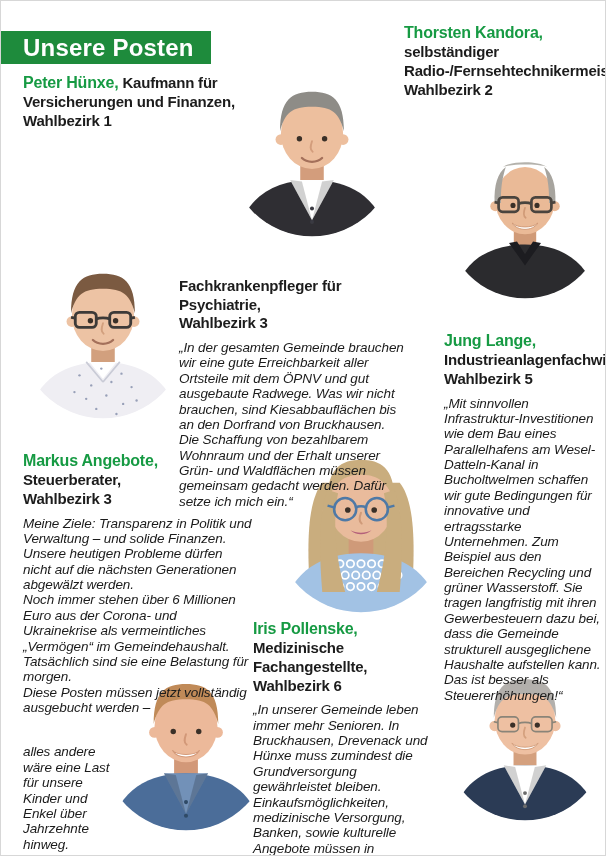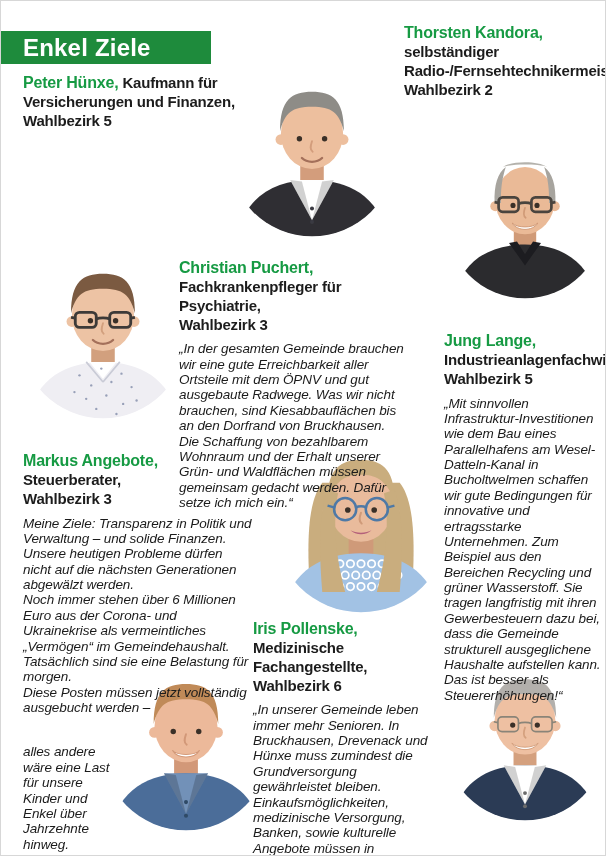--- a/index.html
+++ b/index.html
@@ -270,37 +270,37 @@
             <circle cx="41" cy="41" r="6.3"></circle>
             <circle cx="59" cy="41" r="6.3"></circle>
             <path d="M47.3,40 C48.5,39.2 51.5,39.2 52.7,40"></path>
             <path d="M34.7,40 L31,39 M65.3,40 L69,39"></path>
           </g>
         </g>
       </svg>
     </figure>
 
   <div class="banner">
-    <span class="title">Enkel Ziele</span>
+    <span class="title">Unsere Posten</span>
   </div>
 
   <section class="person" id="sec-peter">
     <h2><span class="nm">Peter Hünxe,</span> <span class="role">Kaufmann für
 Versicherungen und Finanzen,
-Wahlbezirk 5</span></h2>
+Wahlbezirk 1</span></h2>
   </section>
 
   <section class="person" id="sec-thorsten">
     <h2><span class="nm">Thorsten Kandora,</span> <span class="role">selbständiger
 Radio-/Fernsehtechnikermeister,
 Wahlbezirk 2</span></h2>
   </section>
 
   <section class="person" id="sec-christian">
-    <h2><span class="nm">Christian Puchert,</span> <span class="role">
+    <h2> <span class="role">
 Fachkrankenpfleger für Psychiatrie,
 Wahlbezirk 3</span></h2>
     <p class="quote">„In der gesamten Gemeinde brauchen wir eine gute Erreichbarkeit aller Ortsteile mit dem ÖPNV und gut ausgebaute Radwege. Was wir nicht brauchen, sind Kiesabbauflächen bis an den Dorfrand von Bruckhausen. Die Schaffung von bezahlbarem Wohnraum und der Erhalt unserer Grün- und Waldflächen müssen gemeinsam gedacht werden. Dafür setze ich mich ein.“</p>
   </section>
 
   <section class="person" id="sec-ralf">
     <h2><span class="nm">Jung Lange,</span> <span class="role">
 Industrieanlagenfachwirt,
 Wahlbezirk 5</span></h2>
     <p class="quote">„Mit sinnvollen Infrastruktur-Investitionen wie dem Bau eines Parallelhafens am Wesel-Datteln-Kanal in Bucholtwelmen schaffen wir gute Bedingungen für innovative und ertragsstarke Unternehmen. Zum Beispiel aus den Bereichen Recycling und grüner Wasserstoff. Sie tragen langfristig mit ihren Gewerbesteuern dazu bei, dass die Gemeinde strukturell ausgeglichene Haushalte aufstellen kann. Das ist besser als Steuererhöhungen!“</p>

